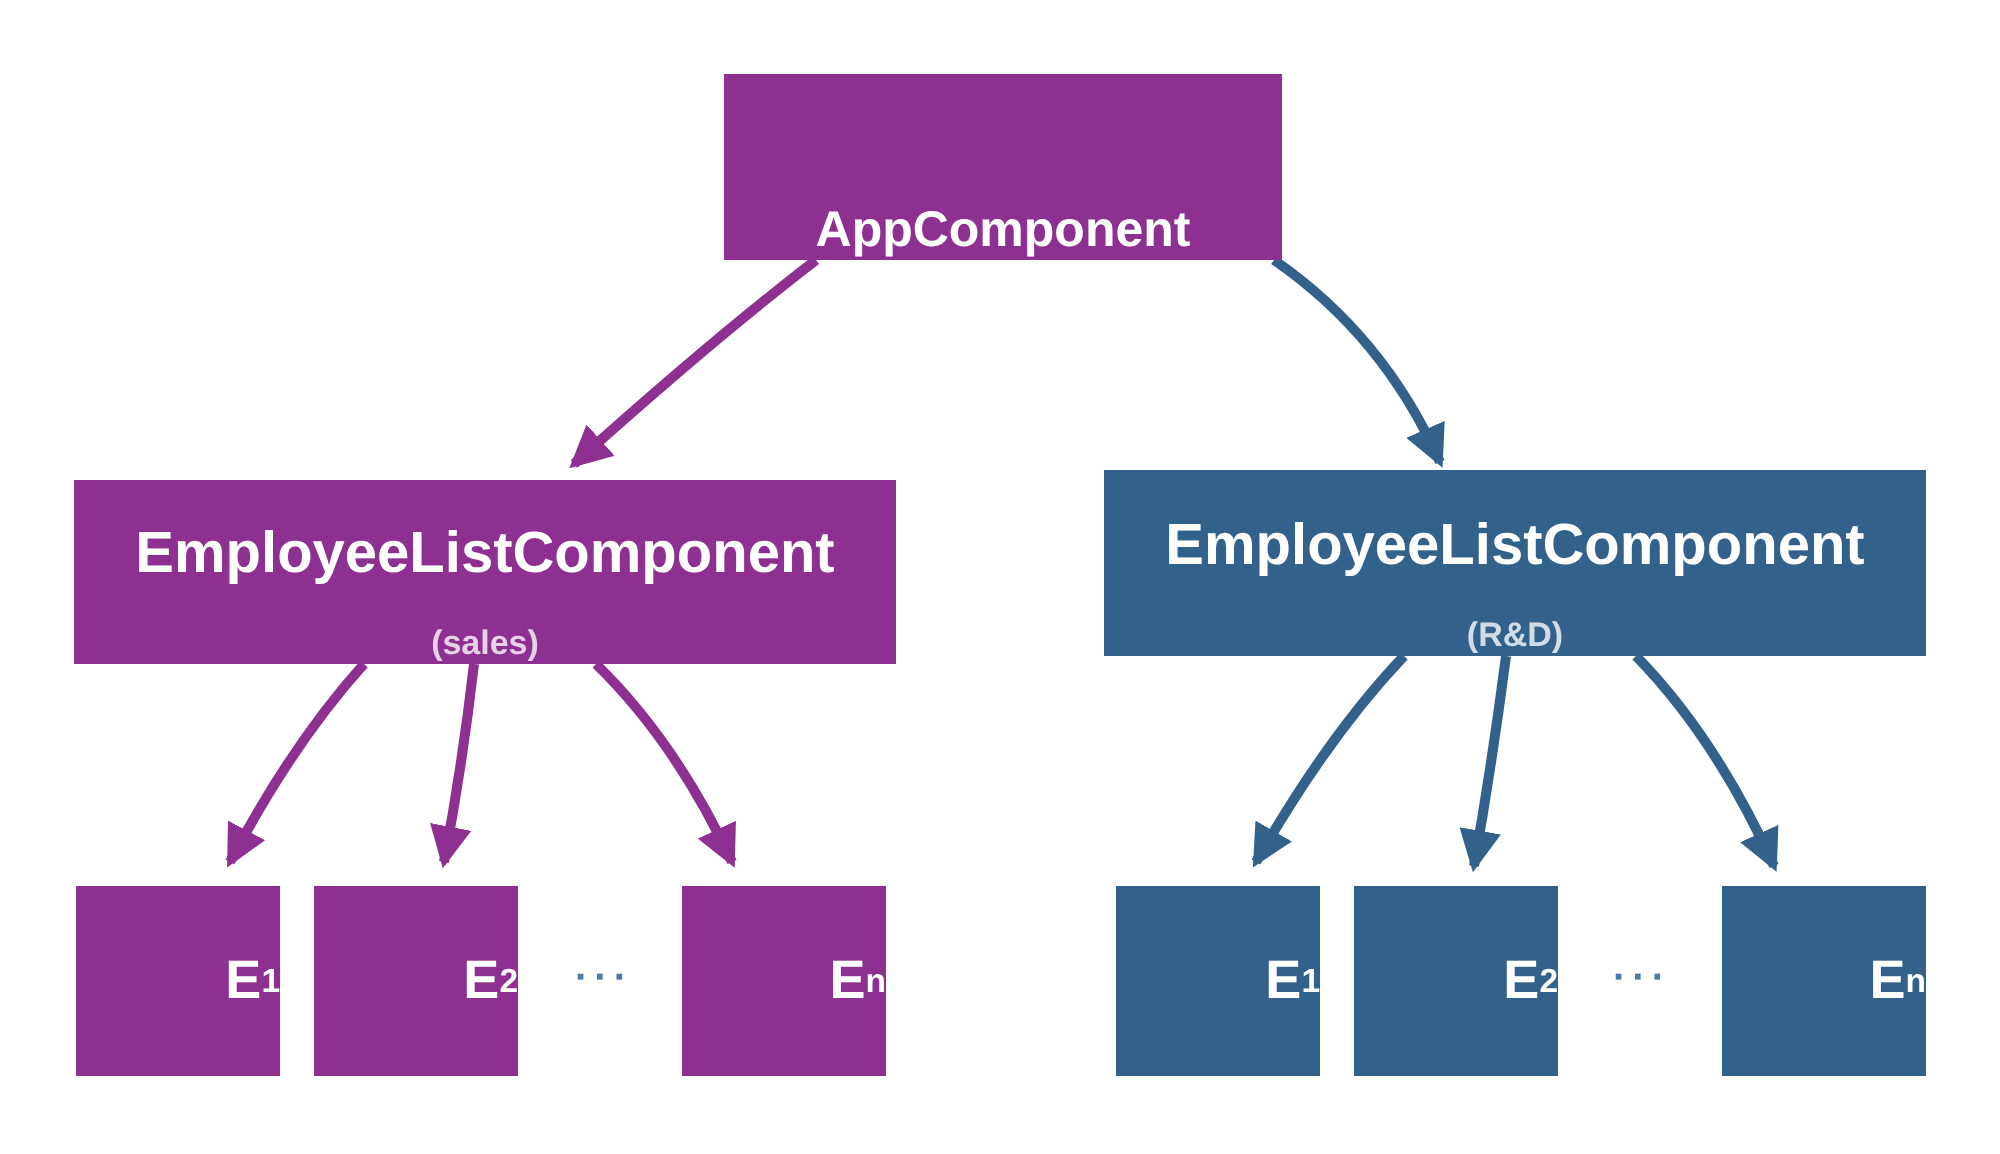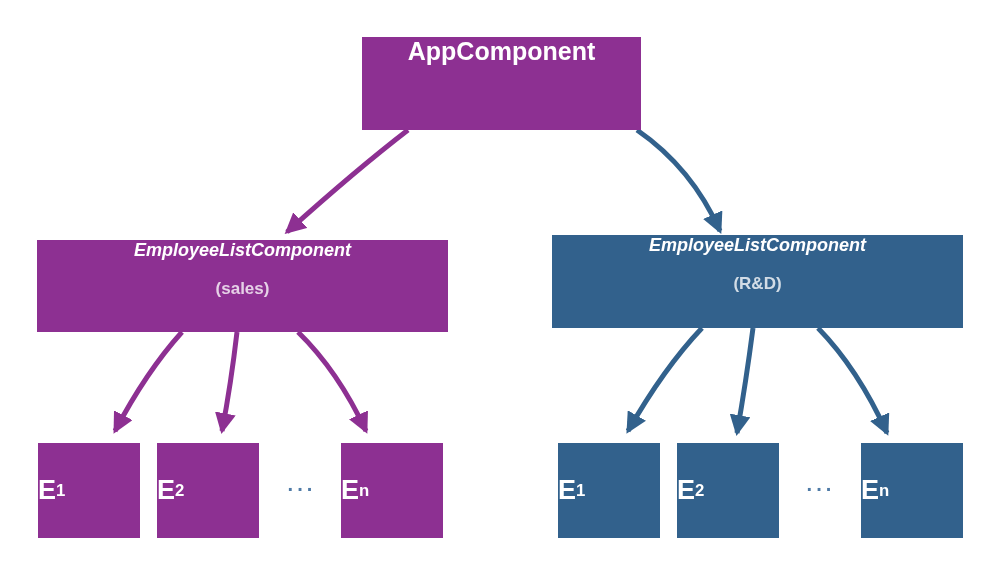--- a/index.html
+++ b/index.html
@@ -12,33 +12,33 @@
   }
   .edges{position:absolute;inset:0;pointer-events:none;}
   .edge{fill:none;stroke-width:5;}
   .edge.purple{stroke:var(--purple);}
   .edge.blue{stroke:var(--blue);}
   .ah-purple{fill:var(--purple);}
   .ah-blue{fill:var(--blue);}
 
   .box{
     position:absolute;
-    display:flex;flex-direction:column;align-items:center;justify-content:flex-start;
+    display:flex;flex-direction:column;align-items:center;justify-content:flex-end;
     color:var(--label,#fff);
     font-weight:700;
     text-align:center;
     line-height:1.15;
   }
   .purple-bg{background:var(--purple);}
   .blue-bg{background:var(--blue);}
 
   .root-box{left:362px;top:37px;width:279px;height:93px;font-size:25px;}
   .sales-box{left:37px;top:240px;width:411px;height:92px;}
   .rnd-box{left:552px;top:235px;width:411px;height:93px;}
-  .list-label{font-size:18px;font-style:italic;}
+  .list-label{font-size:29px;}
   .list-sublabel{font-size:17px;color:var(--sublabel,rgba(255,255,255,.78));margin-top:18px;}
 
   .ebox{width:102px;height:95px;top:443px;font-size:27px;flex-direction:row;align-items:center;}
   .ebox sub{font-size:0.62em;font-weight:700;line-height:0;}
   .e-s1{left:38px;}  .e-s2{left:157px;} .e-s3{left:341px;}
   .e-r1{left:558px;} .e-r2{left:677px;} .e-r3{left:861px;}
 
   .dots{
     position:absolute;
     transform:translate(-50%,-50%);

